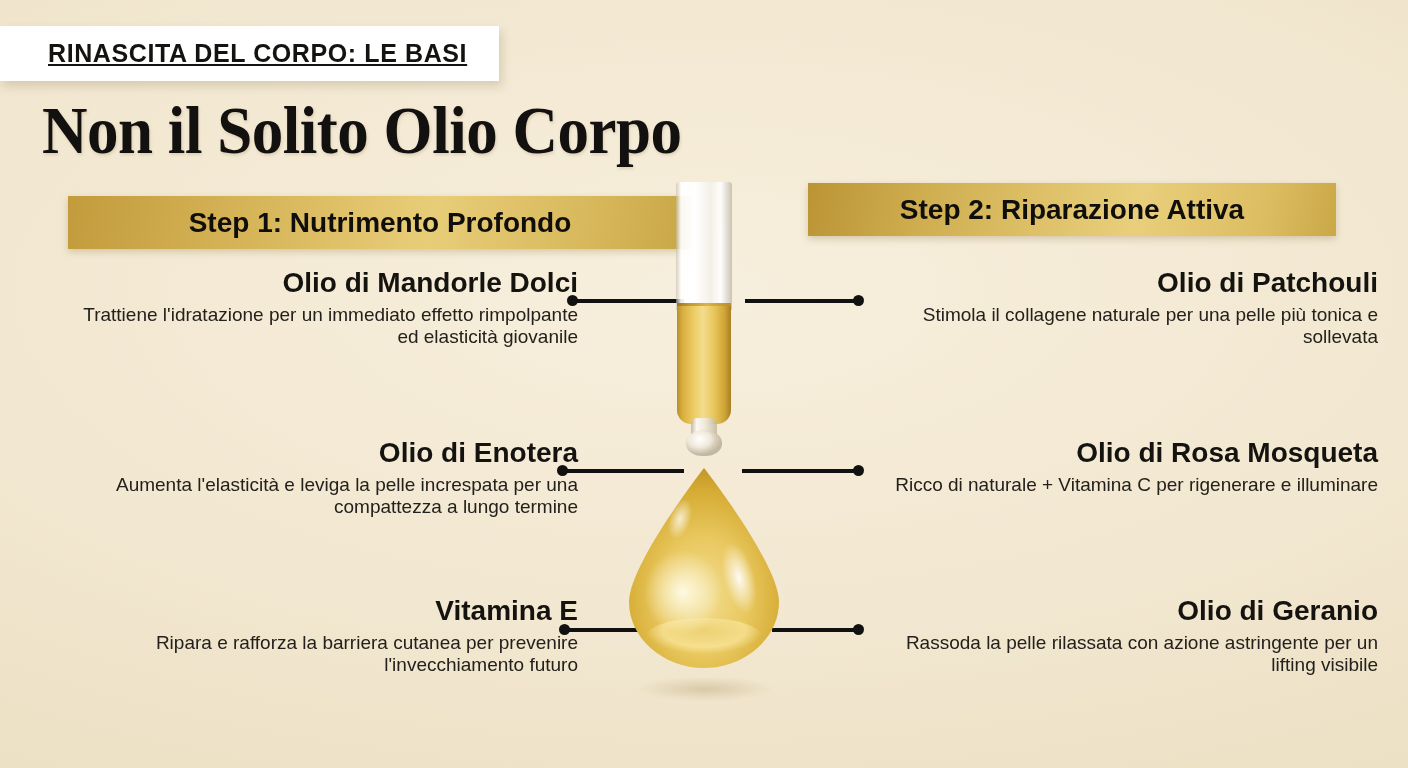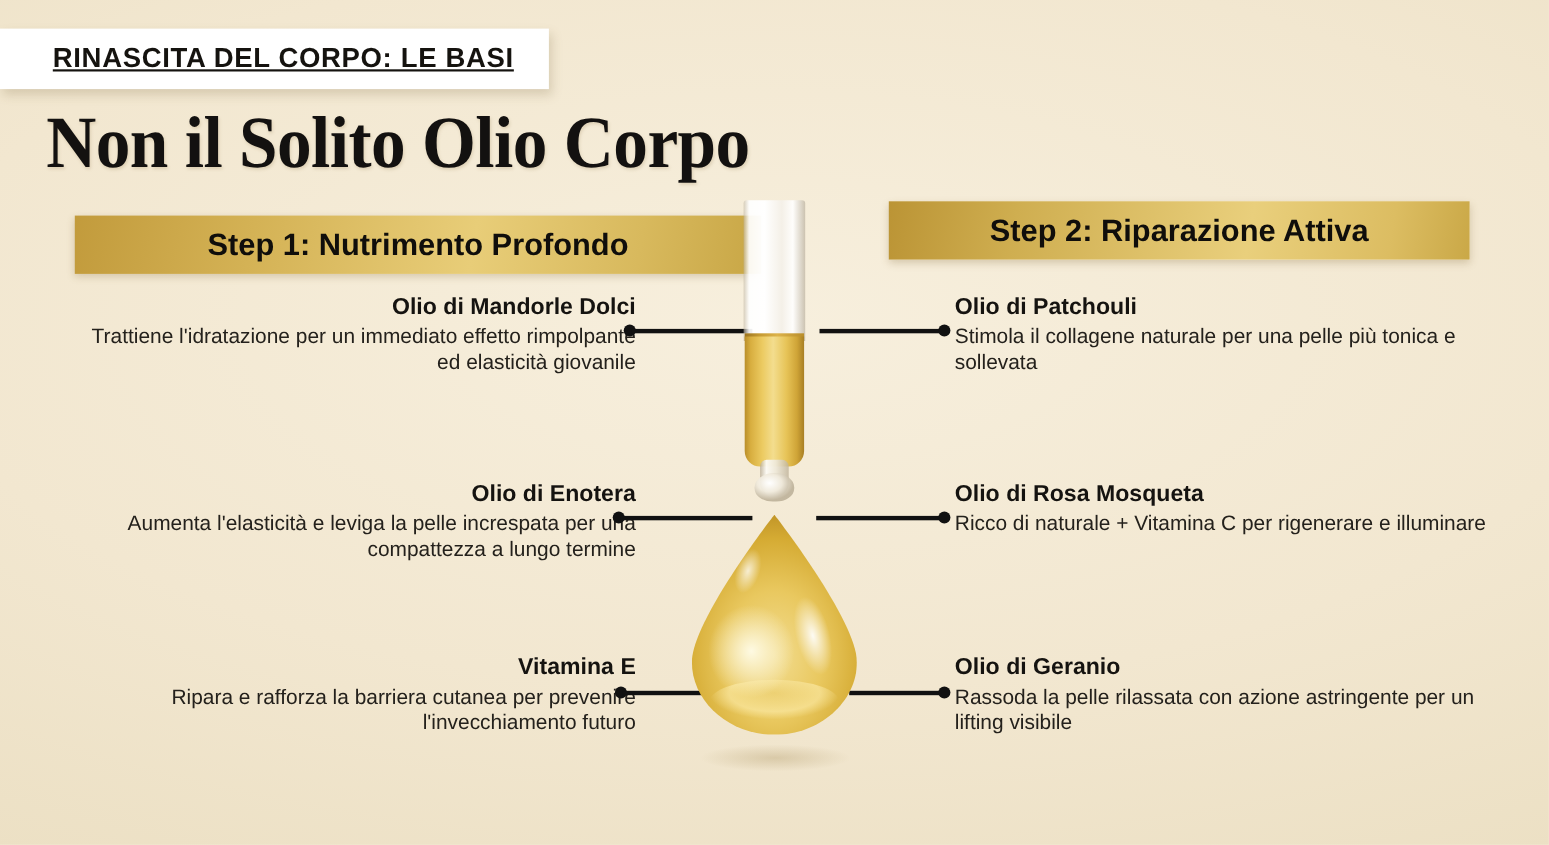--- a/index.html
+++ b/index.html
@@ -51,23 +51,23 @@
   #stepbar-2{
     left:808px;top:183px;width:528px;
     background:linear-gradient(100deg,#bb9435 0%,#cfae50 22%,#e9cf7c 62%,#dcbd62 86%,#caa847 100%);
   }
   
   .col{position:absolute;top:268px;width:510px;}
   #col-left{left:68px;text-align:right;}
   #col-right{left:868px;text-align:left;}
   .entry{position:absolute;width:510px;}
   #col-left  .entry{right:0;text-align:right;}
-  #col-right .entry{left:0;text-align:left;}
+  #col-right .entry{left:0;text-align:right;}
   .ingredient{
-    font-weight:bold;font-size:21px;color:#151310;line-height:1.06;
+    font-weight:bold;font-size:28px;color:#151310;line-height:1.06;
     margin:0 0 6px 0;white-space:nowrap;
   }
   .desc{
     font-size:19px;color:#24211c;line-height:1.20;margin:0;
     font-weight:normal;
   }
   
   #entry-l1{top:0px;}
   #entry-l2{top:170px;}
   #entry-l3{top:328px;}

